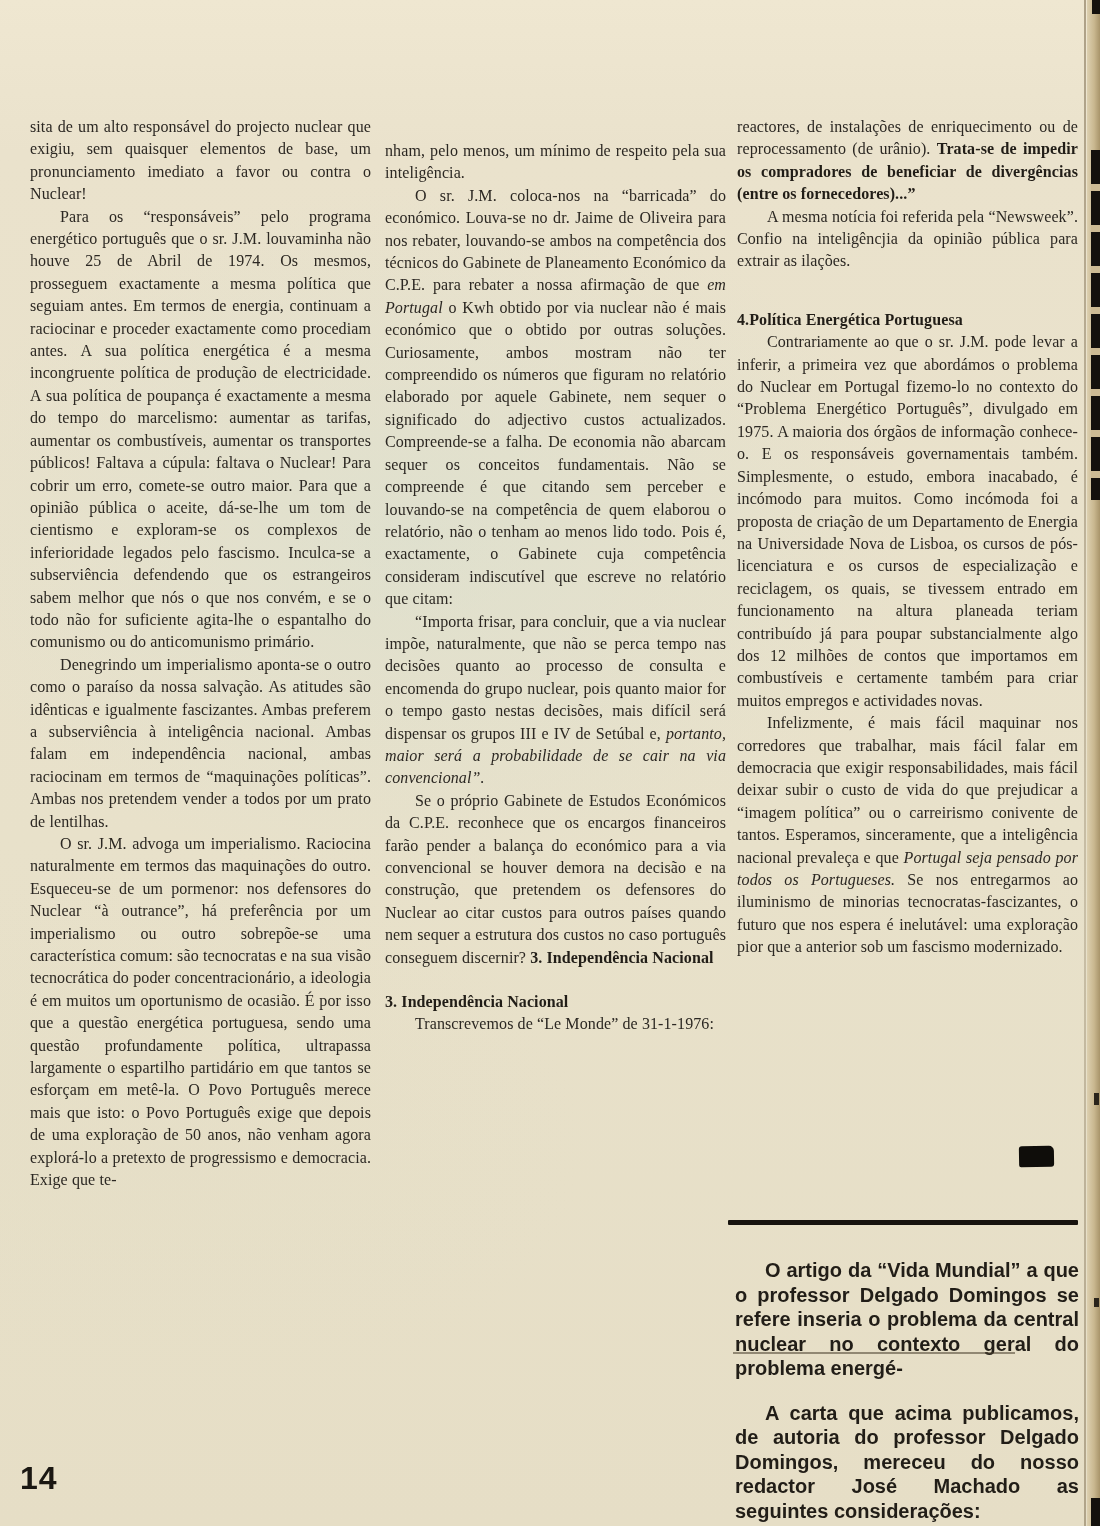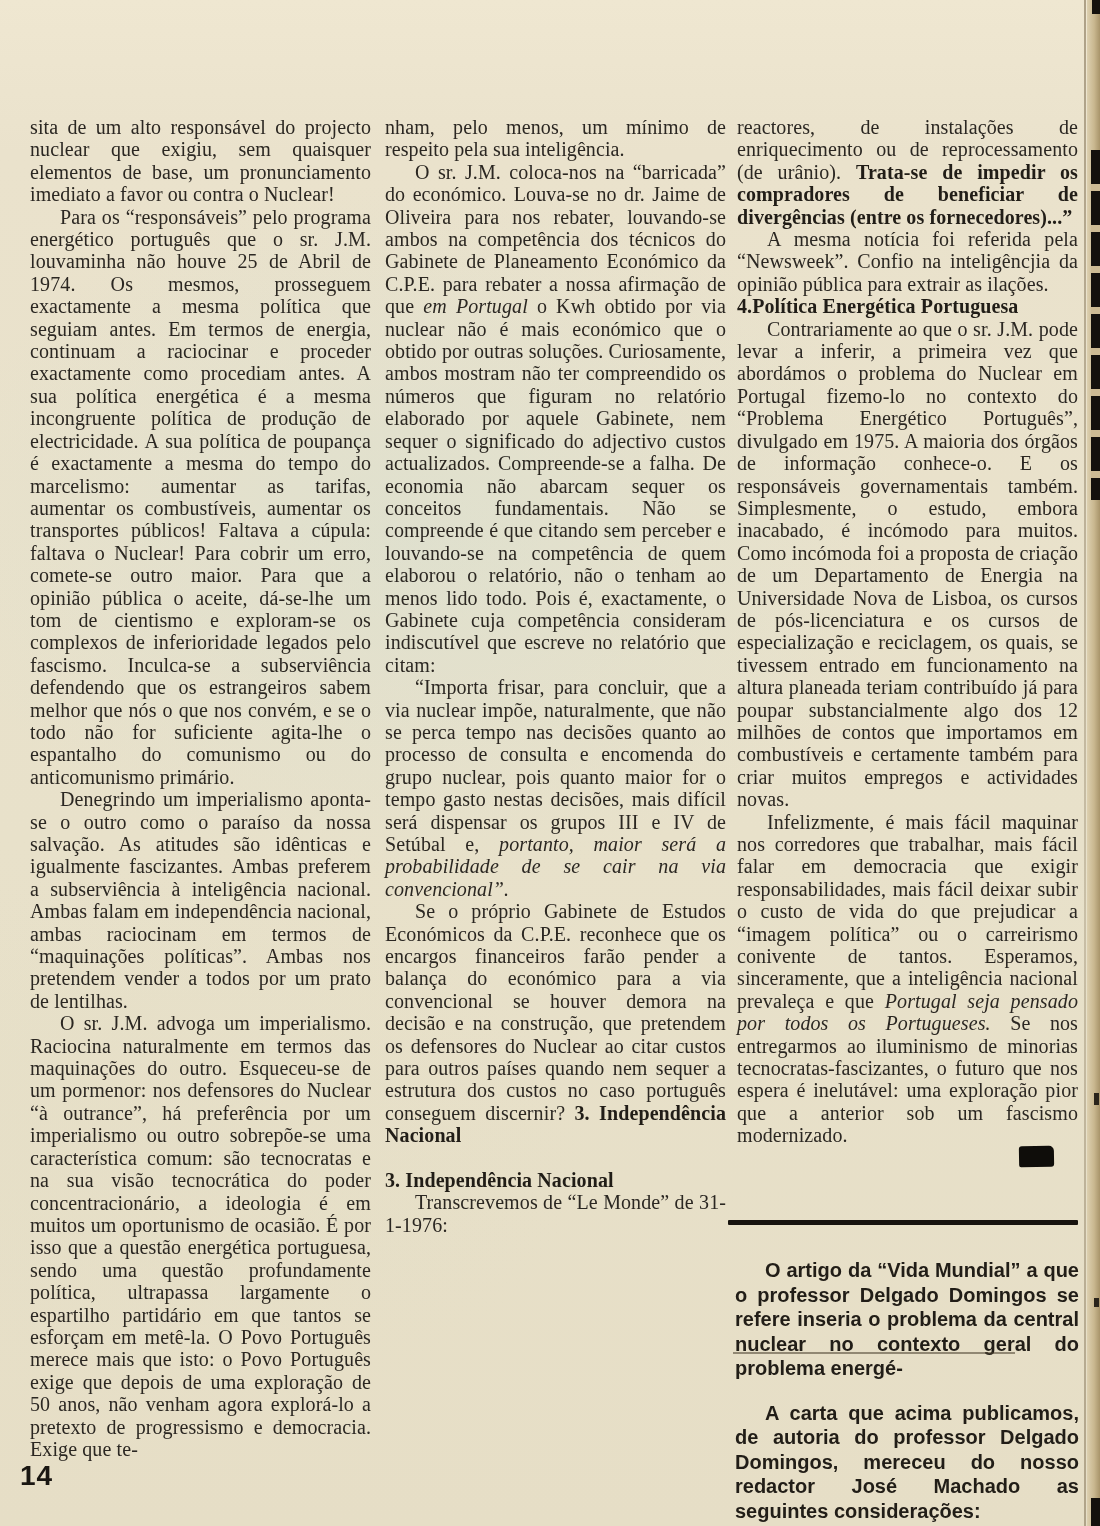--- a/index.html
+++ b/index.html
@@ -10,32 +10,32 @@
     background:
       radial-gradient(ellipse 700px 500px at 38% 35%, rgba(205,221,211,0.35), rgba(205,221,211,0) 70%),
       radial-gradient(ellipse 600px 400px at 15% 75%, rgba(228,222,198,0.5), rgba(228,222,198,0) 70%),
       linear-gradient(180deg,#efe7d1 0%, #eae2cc 10%, #e8e1ca 55%, #e6dec6 100%);
     overflow:hidden;
     font-family:"Liberation Serif","DejaVu Serif",serif;
     color:#2b2722;
   }
   .col{
     position:absolute;top:116px;width:341px;
-    font-size:20px;line-height:22.4px;
+    font-size:16px;line-height:22.4px;
     text-align:justify;
     letter-spacing:0.1px;
   }
   .col-left{left:30px;}
-  .col-mid{left:385px;}
+  .col-mid{left:385px;margin-top:24px;}
   .col-right{left:737px;}
   .col p{margin:0;}
   .col p.cont{text-indent:0;}
   .col p.body{text-indent:30px;}
   .col p.heading{font-weight:bold;text-indent:0;margin-top:22px;color:#201c16;}
-  .col p.heading-flush{font-weight:bold;text-indent:0;color:#201c16;}
+  .col p.heading-flush{font-weight:bold;text-indent:0;color:#201c16;margin-top:36px;}
   .run-n{}
   .run-i{font-style:italic;}
   .run-b{font-weight:bold;color:#211d17;}
   .editor-note{
     position:absolute;left:735px;top:1258px;width:344px;
     font-family:"Liberation Sans","DejaVu Sans",sans-serif;
     font-weight:bold;font-size:20px;line-height:24.5px;
     text-align:justify;color:#221e18;
   }
   .editor-note p{margin:0 0 20px;}
@@ -49,21 +49,21 @@
     background:#0f0d0a;border-radius:3px 5px 3px 2px;
     transform:rotate(-1deg);
   }
   .underline-mark{
     position:absolute;left:733px;top:1352px;width:282px;height:2px;
     background:rgba(75,63,46,0.55);
   }
   .page-number{
     position:absolute;left:20px;top:1460px;
     font-family:"Liberation Sans","DejaVu Sans",sans-serif;
-    font-weight:bold;font-size:28px;color:#1a1712;
+    font-weight:bold;font-size:32px;color:#1a1712;
     letter-spacing:1px;
   }
   
   .binding{position:absolute;right:0;top:0;width:18px;height:1526px;}
   .binding .crease{
     position:absolute;left:2px;top:0;width:2px;height:100%;
     background:linear-gradient(180deg, rgba(110,92,62,0.5), rgba(110,92,62,0.25) 60%, rgba(110,92,62,0.45));
   }
   .binding .edge-paper{
     position:absolute;left:5px;top:0;width:13px;height:100%;

